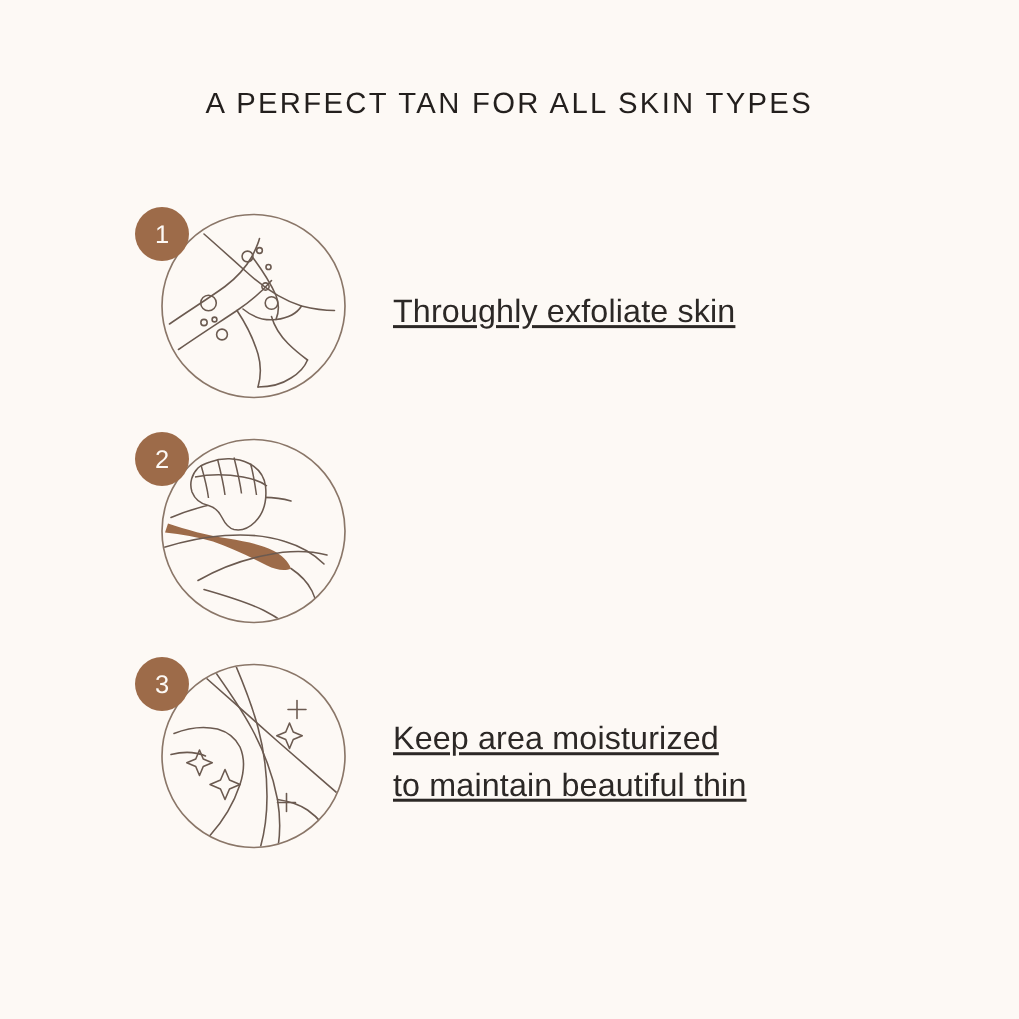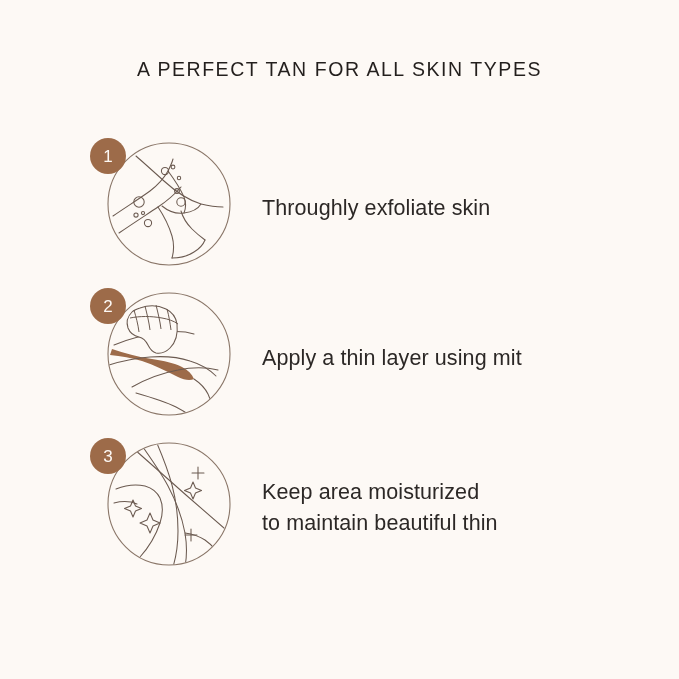--- a/index.html
+++ b/index.html
@@ -80,20 +80,21 @@
     left: 262px;
     top: 50%;
     transform: translateY(-50%);
     font-size: 21.5px;
     color: #2c2826;
     line-height: 1.42;
     letter-spacing: 0.1px;
     font-weight: 400;
     font-family: "Liberation Sans", sans-serif;
     white-space: pre-line;
+    text-decoration: underline;
   }
 </style>
 </head>
 <body>
 
 <div class="page">
 
   <div class="title">A PERFECT TAN FOR ALL SKIN TYPES</div>
 
   <div class="steps">
@@ -150,21 +151,20 @@
                      C 28 45, 24 42, 22 37 C 20 31, 22 25, 26 21 C 28 19, 31 18, 34 17 Z" fill="#fdf9f5" stroke="#6b5a50" stroke-width="1.05" stroke-linejoin="round"></path>
             <path d="M28 19 C 30 26, 32 33, 33 41" fill="none" stroke="#6b5a50" stroke-width="1"></path>
             <path d="M39 15 C 41 23, 43 31, 44 39" fill="none" stroke="#6b5a50" stroke-width="1"></path>
             <path d="M50 14 C 52 22, 54 30, 55 38" fill="none" stroke="#6b5a50" stroke-width="1"></path>
             <path d="M61 18 C 63 25, 64 32, 65 39" fill="none" stroke="#6b5a50" stroke-width="1"></path>
             <path d="M24 27 C 34 25, 45 25, 56 27 C 62 28, 68 30, 72 33" fill="none" stroke="#6b5a50" stroke-width="1"></path>
           </g>
         </svg>
       </div>
       <div class="badge">2</div>
-      <div class="step-text">Apply a thin layer using mit</div>
     </div>
 
     <div class="step">
       <div class="icon-wrap">
         <svg class="icon-svg" viewBox="0 0 126 126">
           <defs>
             <clipPath id="clip3">
               <circle cx="63" cy="63" r="60.5"></circle>
             </clipPath>
           </defs>

